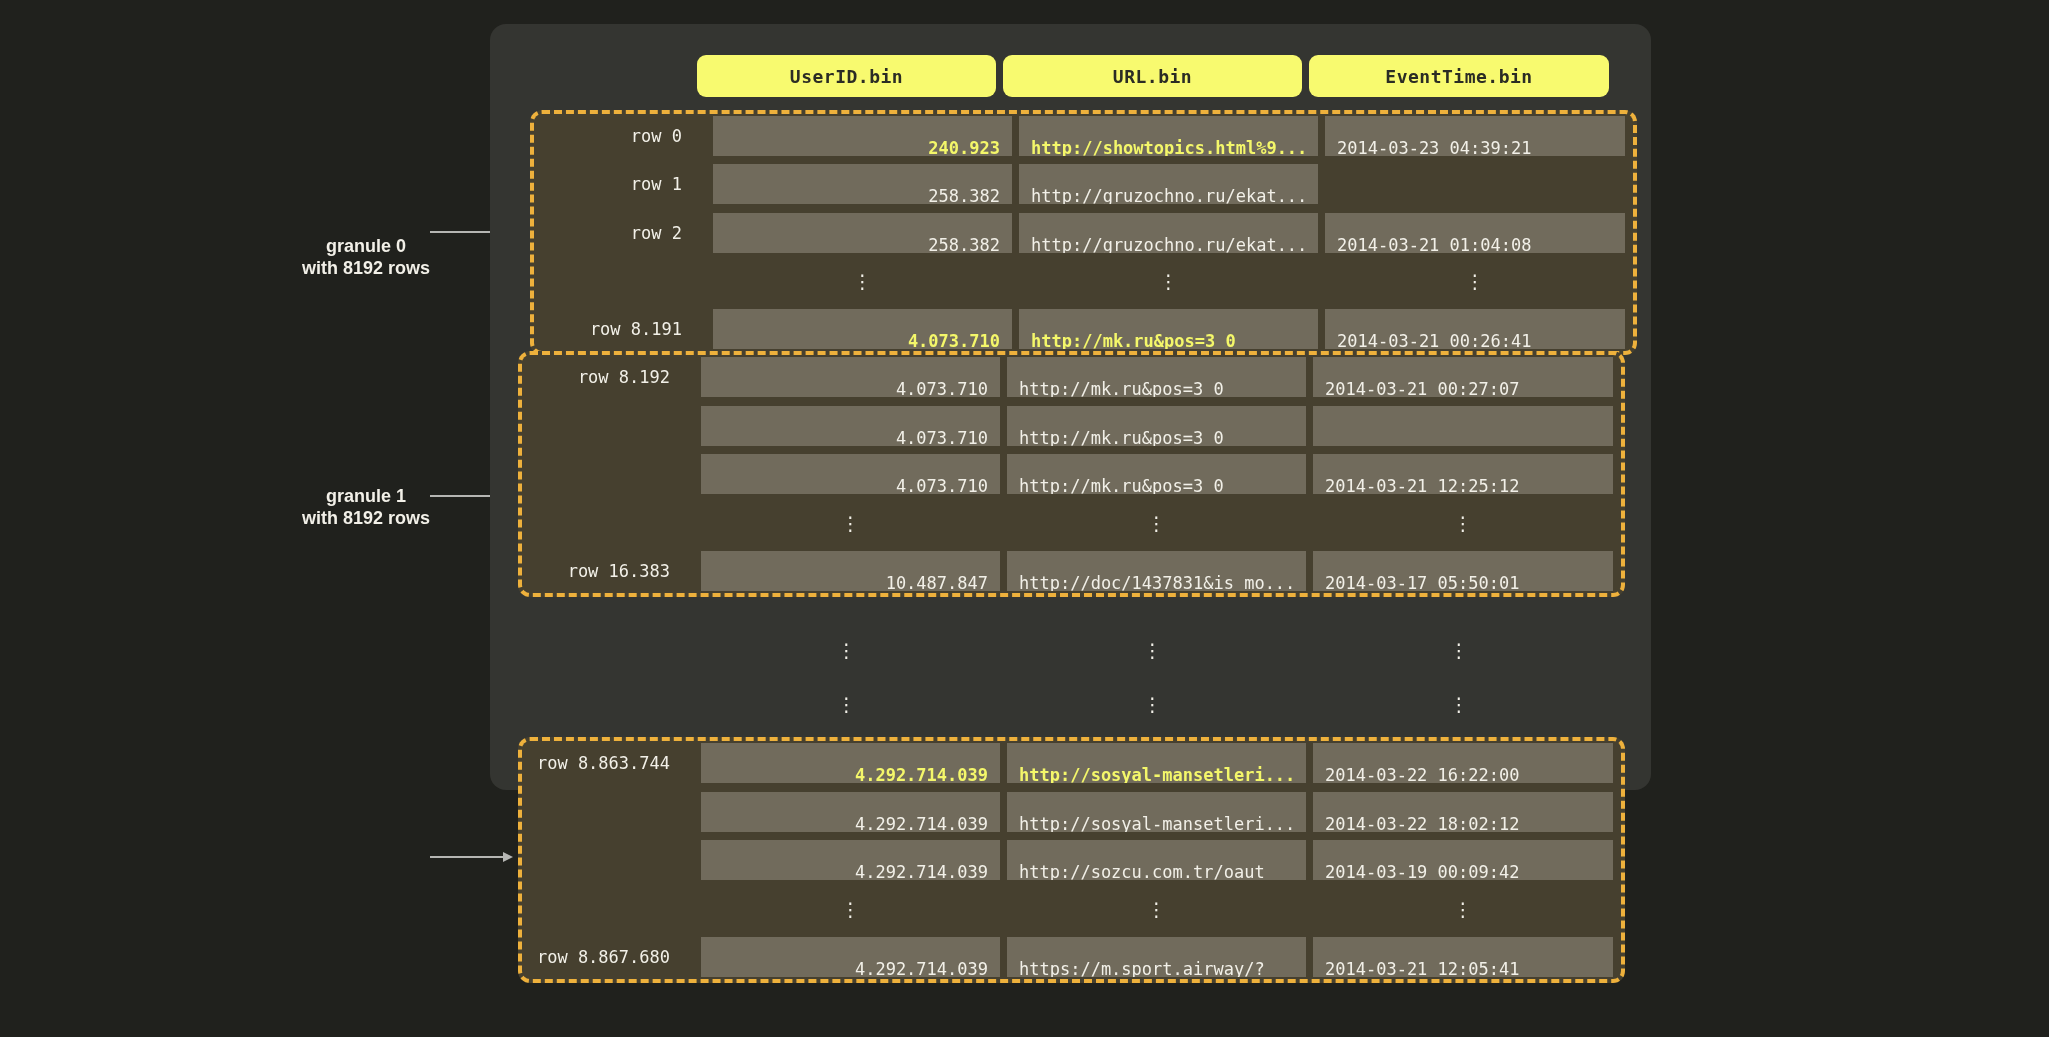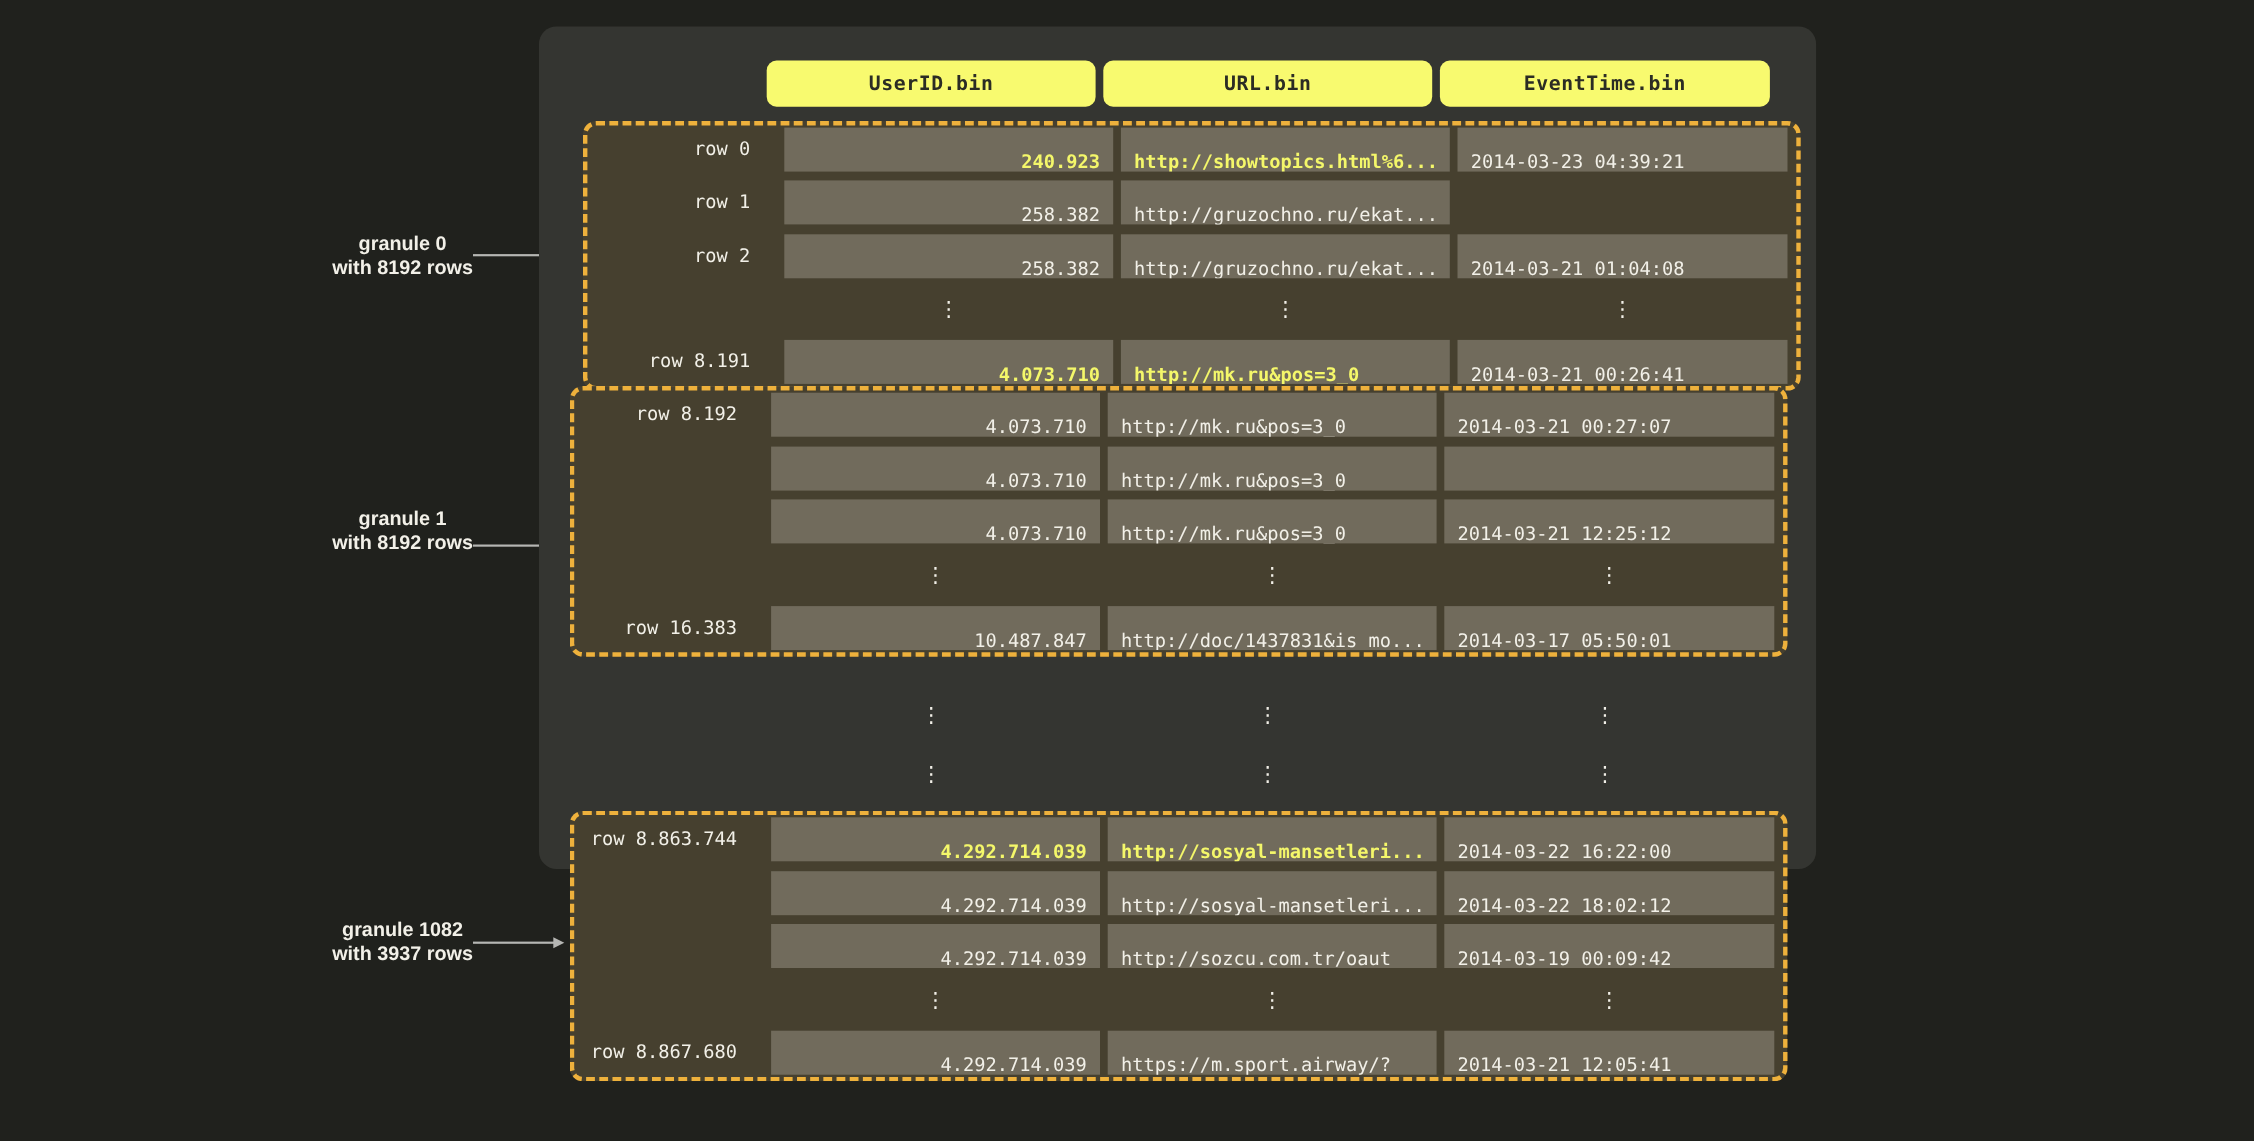--- a/index.html
+++ b/index.html
@@ -83,21 +83,21 @@
   .mid-ellipsis{
     position:absolute;left:28px;top:593px;width:1107px;height:120px;
     display:flex;flex-direction:column;justify-content:space-evenly;
   }
   
   .granule-label{
     position:absolute;left:226px;width:280px;
     text-align:center;
     color:var(--text-white);
     font-family:"Liberation Sans",sans-serif;
-    font-weight:bold;font-size:18px;line-height:22px;
+    font-weight:bold;font-size:18px;line-height:22px;margin-top:25px;
   }
   .lbl0{top:210px;}
   .lbl1{top:460px;}
   .lbl2{top:834px;}
   .arrow{
     position:absolute;left:430px;width:74px;height:2px;
     background:var(--arrow);
   }
   .arrow::after{
     content:"";position:absolute;right:-9px;top:-4px;
@@ -115,42 +115,38 @@
 <div class="stage">
 
   <div class="granule-label lbl0">
     <div>granule 0</div>
     <div>with 8192 rows</div>
   </div>
   <div class="granule-label lbl1">
     <div>granule 1</div>
     <div>with 8192 rows</div>
   </div>
-  <div class="granule-label lbl2">
-    <div>granule 1082</div>
-    <div>with 3937 rows</div>
-  </div>
   <div class="arrow ar0"></div>
   <div class="arrow ar1"></div>
   <div class="arrow ar2"></div>
 
   <div class="panel">
 
     <div class="trow header-row">
       <div></div>
       <div class="colbtn">UserID.bin</div>
       <div class="colbtn">URL.bin</div>
       <div class="colbtn">EventTime.bin</div>
     </div>
 
     <div class="granule g0">
       <div class="trow">
         <div class="rlabel">row 0</div>
         <div class="cell num hl">240.923</div>
-        <div class="cell hl">http://showtopics.html%6...</div>
+        <div class="cell hl">http://showtopics.html%9...</div>
         <div class="cell">2014-03-23 04:39:21</div>
       </div>
       <div class="trow">
         <div class="rlabel">row 1</div>
         <div class="cell num">258.382</div>
         <div class="cell">http://gruzochno.ru/ekat...</div>
       </div>
       <div class="trow">
         <div class="rlabel">row 2</div>
         <div class="cell num">258.382</div>

